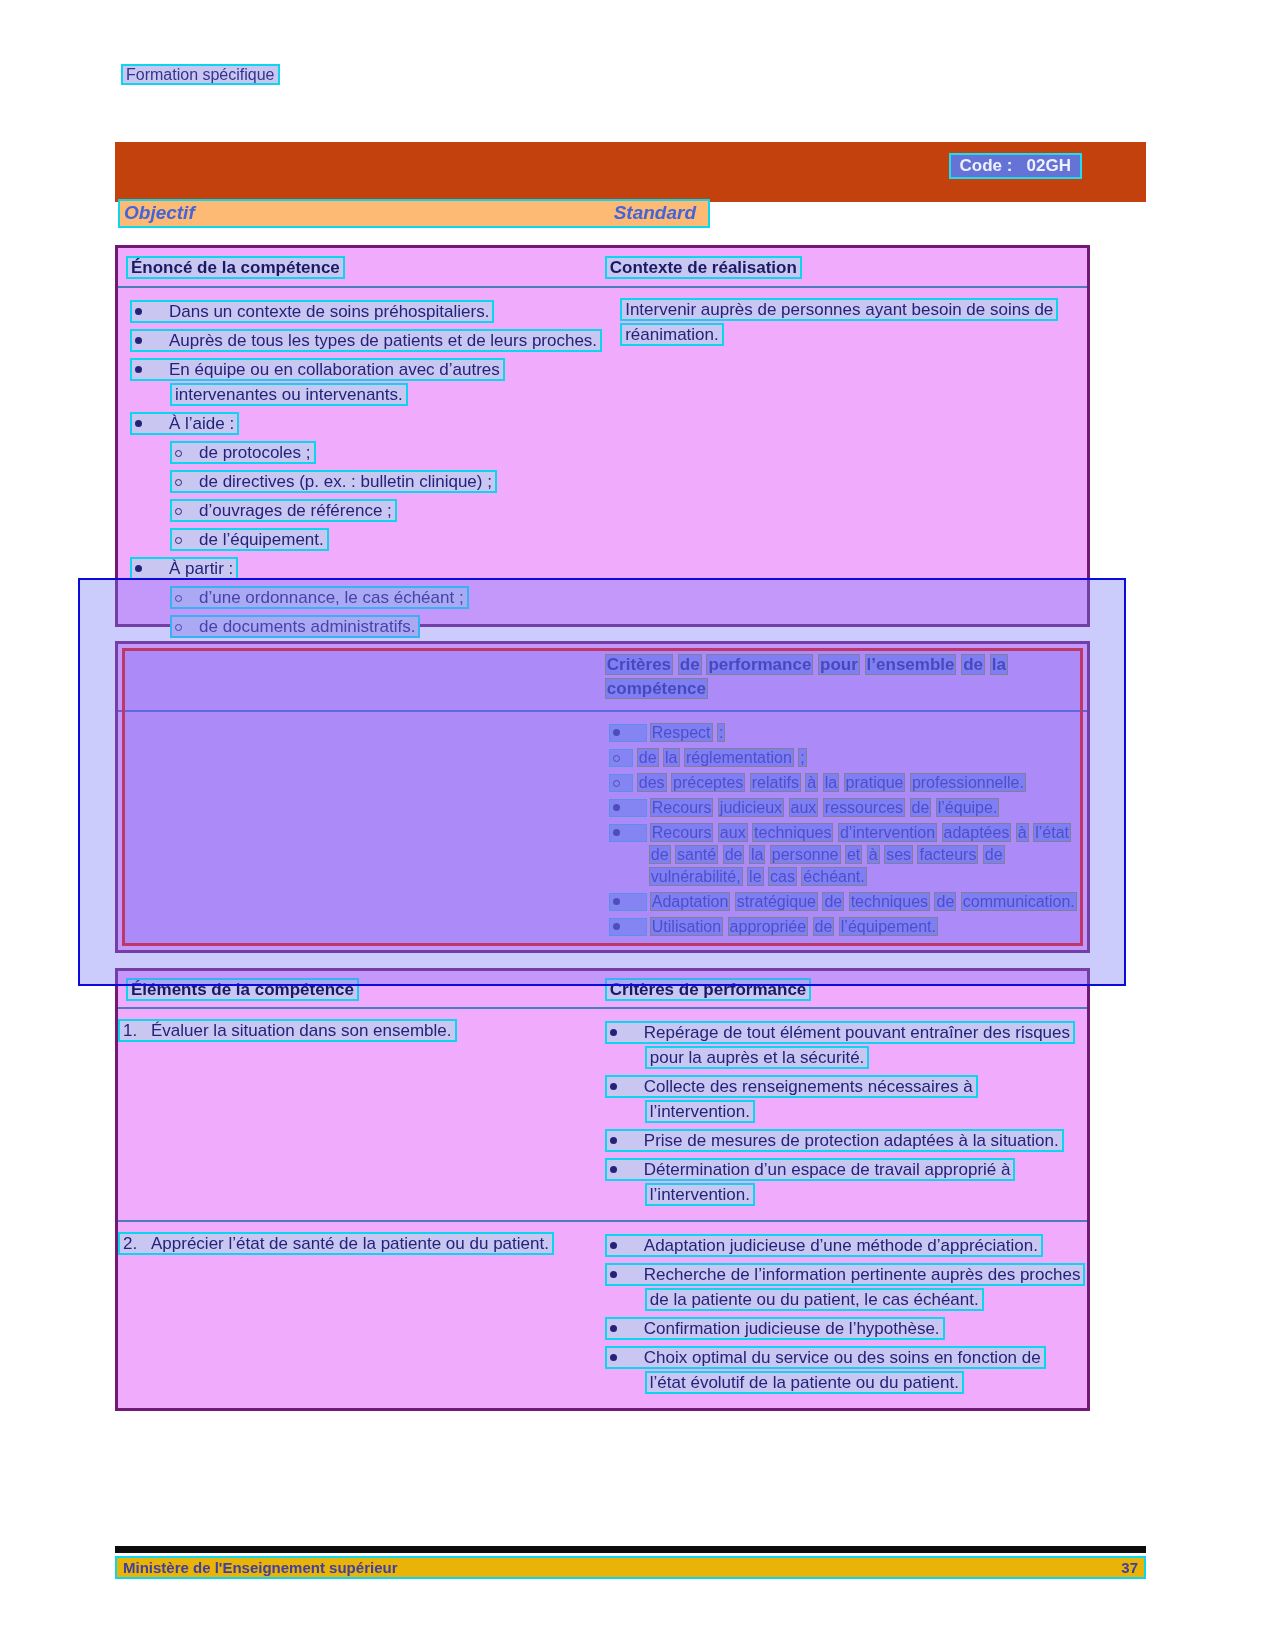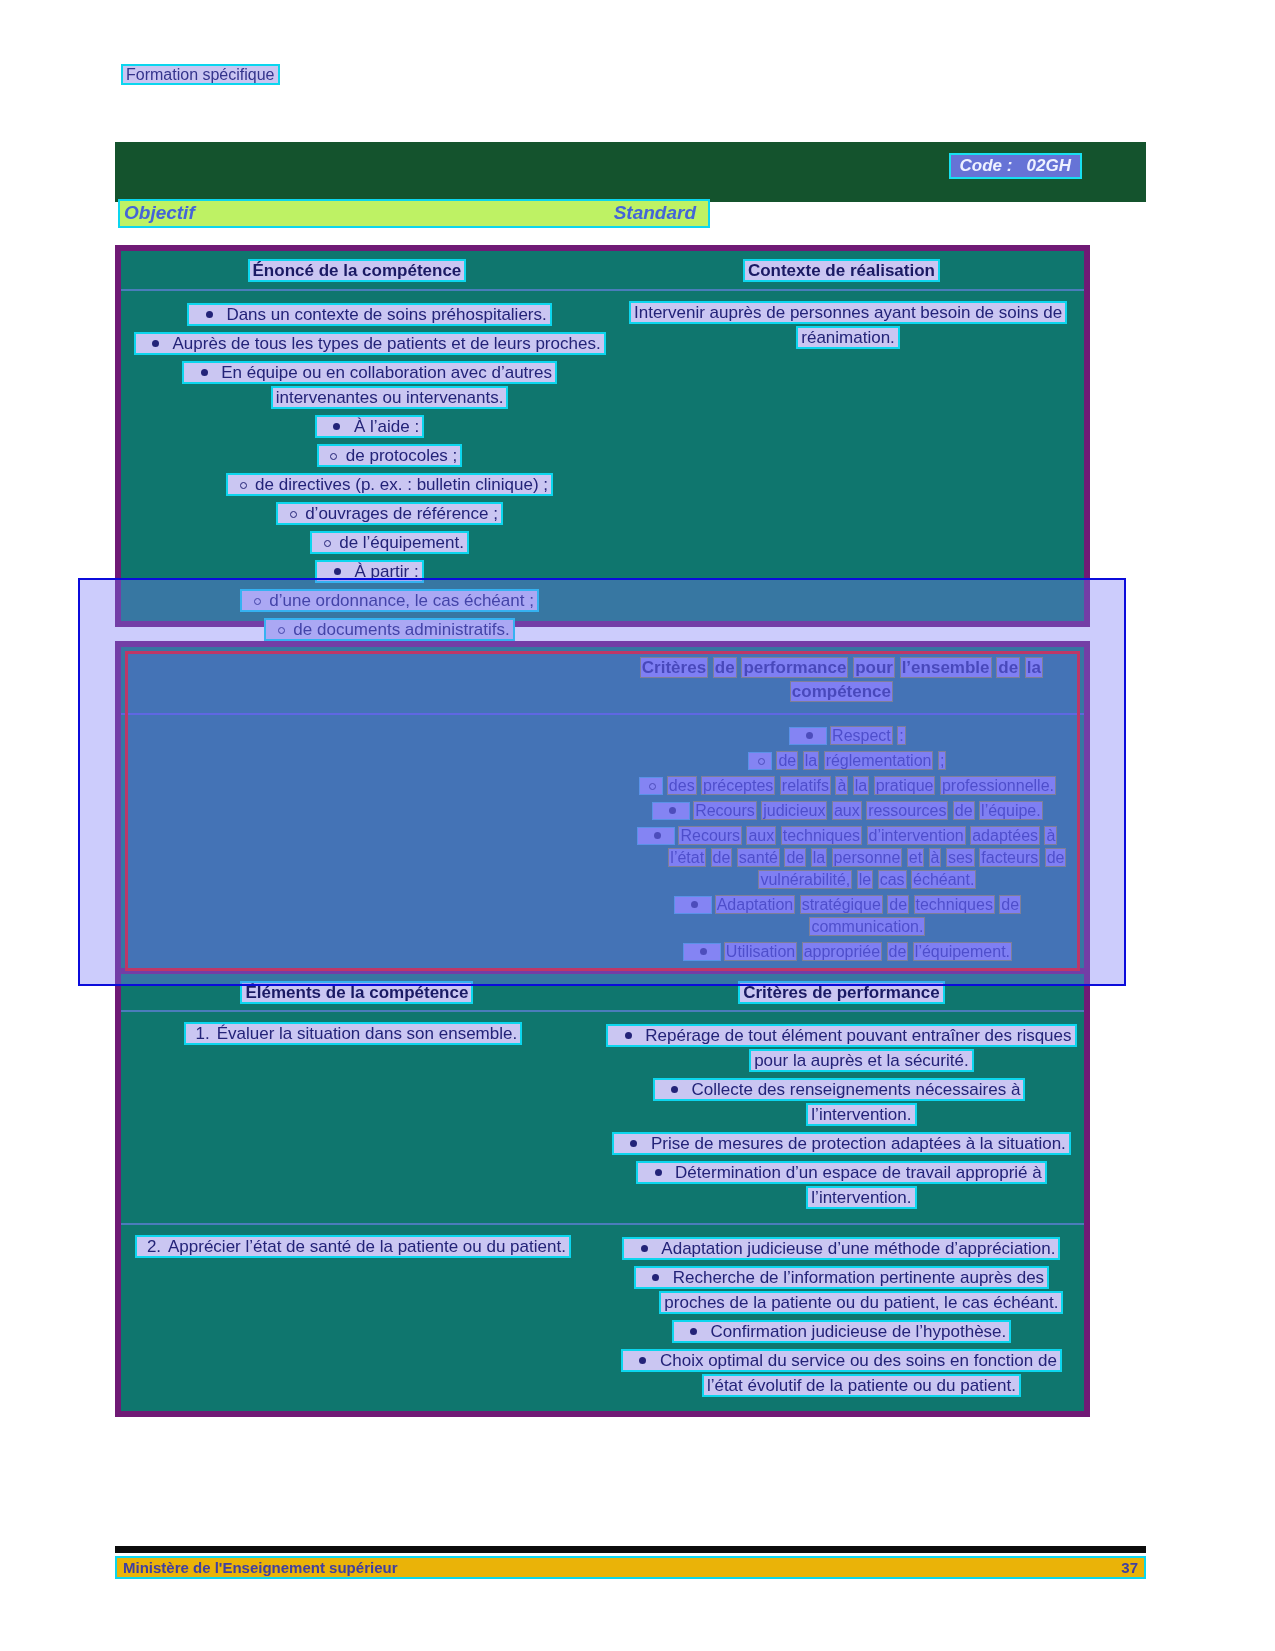--- a/index.html
+++ b/index.html
@@ -17,38 +17,38 @@
     padding:0 3px;
     box-decoration-break:clone;
     -webkit-box-decoration-break:clone;
   }
   .bold{font-weight:bold;}
 
   
   .formation{position:absolute;left:113px;top:66px;font-size:16px;color:#34348c;padding-left:8px;}
 
   
-  .topbar{position:absolute;left:115px;top:142px;width:1031px;height:60px;background:#14532d;font-style:italic;}
+  .topbar{position:absolute;left:115px;top:142px;width:1031px;height:60px;background:#c2410c;}
   .code-box{
     position:absolute;right:64px;top:11px;padding:1px 9px;
     background:#6673d6;border:2px solid #18e0f0;
     color:#eef1ff;font-weight:bold;font-size:17px;white-space:pre;
   }
 
   
   .obj-row{
     position:absolute;left:118px;top:199px;width:572px;
     display:flex;justify-content:space-between;align-items:center;
-    background:#bef264;border:2px solid #0cd6ee;
+    background:#fdba74;border:2px solid #0cd6ee;
     padding:1px 12px 2px 4px;
     font-size:19px;font-weight:bold;font-style:italic;color:#4464d8;
   }
 
   
-  .tbl{position:absolute;left:115px;width:975px;border:6px solid #701a75;background:#0f766e;box-sizing:border-box;text-align:center;}
+  .tbl{position:absolute;left:115px;width:975px;border:3px solid #701a75;background:#f0abfc;box-sizing:border-box;}
   .thead{display:flex;border-bottom:2px solid #4b7cbb;}
   .trow{display:flex;}
   .trow + .trow{border-top:2px solid #4b7cbb;}
   .th,.td{box-sizing:border-box;}
   .cl{width:49%;padding:9px 8px 9px 8px;}
   .cr{width:51%;padding:9px 6px 9px 12px;}
   .th{font-weight:bold;font-size:17px;color:#1a1a64;}
   .cell-text{font-size:17px;line-height:25px;}
 
   
@@ -61,21 +61,21 @@
   .b1::before{
     content:"";display:inline-block;width:7px;height:7px;border-radius:50%;
     background:#232378;vertical-align:2px;
   }
   .b2::before{
     content:"";display:inline-block;width:7px;height:7px;border-radius:50%;
     border:1.5px solid #232378;background:transparent;vertical-align:1px;box-sizing:border-box;
   }
 
   
-  .t2 .li{font-size:16px;line-height:22px;margin:1px 0 3px 12px;}
+  .t2 .li{font-size:16px;line-height:22px;margin:1px 0 3px 4px;}
   .w{
     background:#8f8ff0;border:1px solid #8f8f2a;
     padding:0 1px;color:#26269c;
   }
   .hw .w{font-weight:bold;color:#181878;}
   .t2 .thead{border-bottom:2px solid #4b5ccd;}
   .t2h{font-size:17px;line-height:24px;}
   .mk2{
     display:inline-block;text-indent:0;height:16px;
     background:#9a9af0;border:1px solid #3fb8da;vertical-align:-3px;

